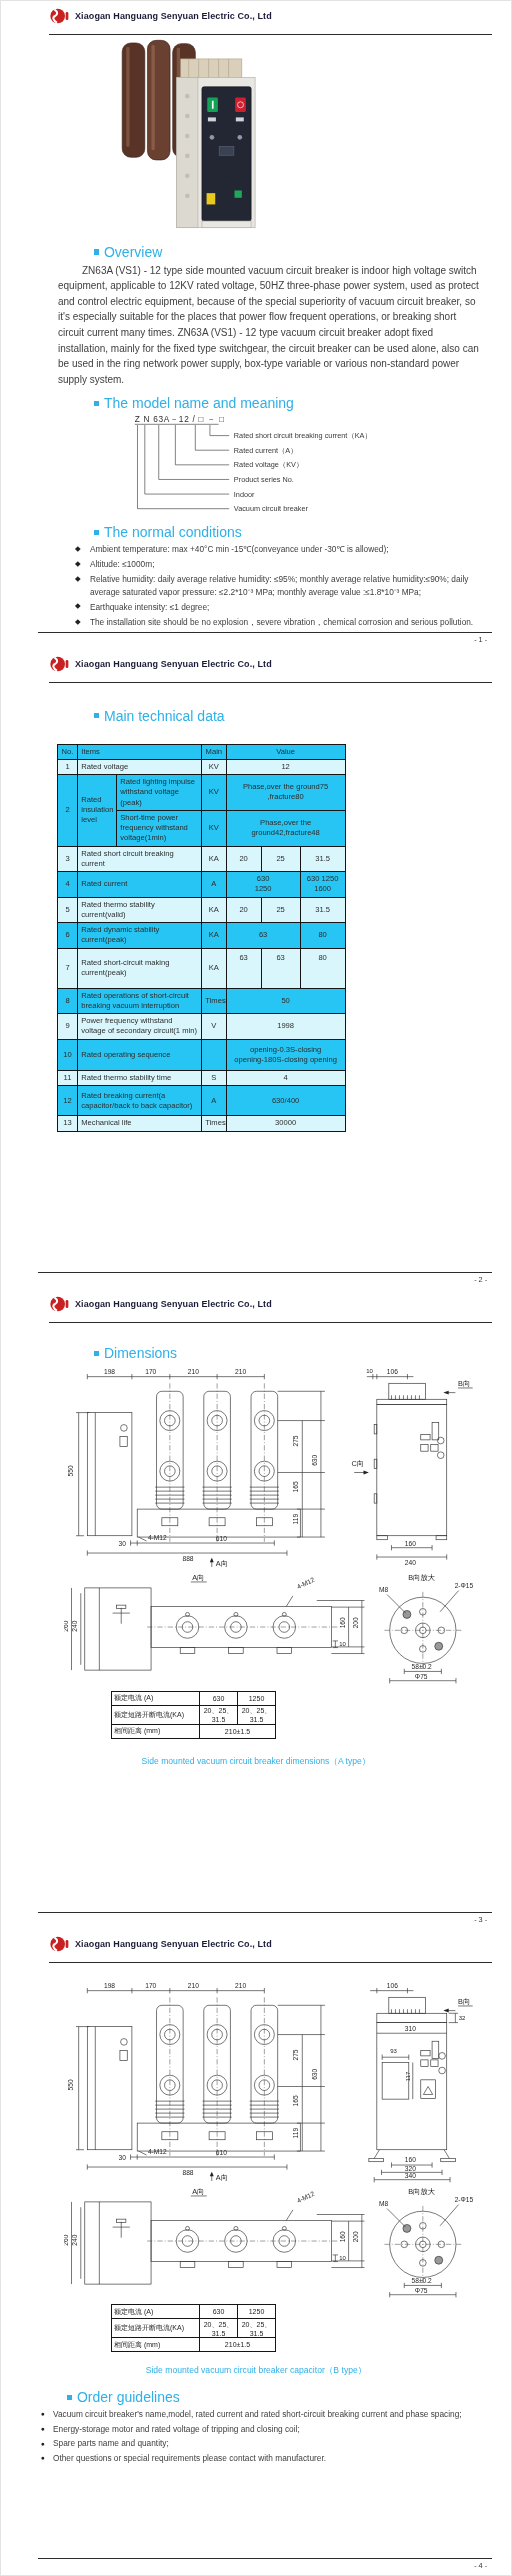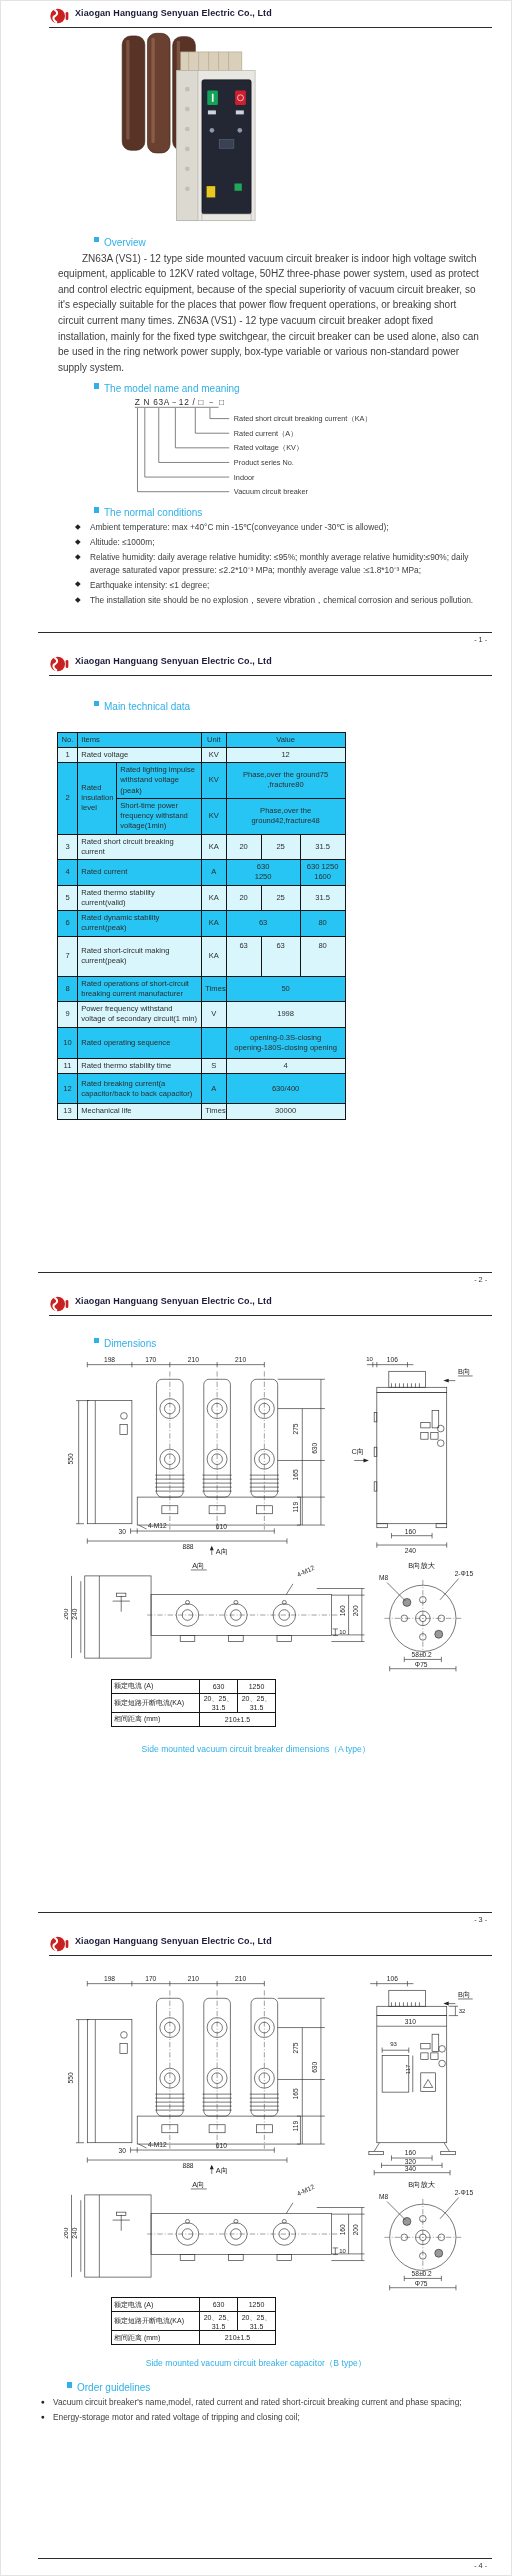--- a/index.html
+++ b/index.html
@@ -1,25 +1,25 @@
 <!DOCTYPE html>
 <html style="font-size:10.6px"><head>
 <meta charset="utf-8">
 <style>
   html,body{margin:0;padding:0;background:#f2f2f2;}
   .doc{width:512px;height:2576px;margin:0 auto;background:#fff;position:relative;
        font-family:"Liberation Sans",sans-serif;color:#3c3c3c;border:0.7px solid #e3e3e3;box-sizing:border-box;}
   .page{position:relative;overflow:hidden;}
   .p1{height:648px}.p2{height:640px}.p3{height:640px}.p4{height:646px}
-  .page-header{display:flex;align-items:flex-start;gap:6px;margin:6.6px 18.6px 0 48px;
-       padding-bottom:3px;border-bottom:1.3px solid #2b2b2b;}
+  .page-header{display:flex;align-items:center;gap:6px;margin:6.6px 18.6px 0 48px;
+       padding-bottom:10px;border-bottom:1.3px solid #2b2b2b;}
   .company{font-weight:bold;font-size:9px;color:#1b1b38;letter-spacing:0.1px;}
   .page-footer{position:absolute;left:37px;right:18.6px;bottom:5.3px;border-top:1.3px solid #2b2b2b;
        text-align:right;font-size:7.3px;color:#333;padding:2px 5.3px 0 0;}
-  .sec-head{display:flex;align-items:flex-start;gap:4.7px;color:#2fb0e8;font-size:10px;margin:0;padding-left:36px;}
+  .sec-head{display:flex;align-items:center;gap:4.7px;color:#2fb0e8;font-size:14px;margin:0;padding-left:36px;}
   .sq{width:5.3px;height:5.3px;background:#2fb0e8;display:inline-block;flex:none;}
   p.body{font-size:10px;line-height:1.56;color:#404040;margin:2.7px 26.6px 0 57px;text-indent:24px;}
   .blist{margin:2.7px 0 0 0;padding:0 22.6px 0 74px;list-style:none;}
   .blist li{display:flex;gap:9.3px;font-size:8.3px;line-height:1.5;margin-bottom:2.7px;color:#404040;}
   .blist .blt{flex:none;font-size:7.3px;color:#222;padding-top:0.7px;}
   .olist{margin:2.7px 0 0 0;padding:0 22.6px 0 40px;list-style:none;}
   .olist li{display:flex;gap:8px;font-size:8.3px;line-height:1.45;margin-bottom:2.7px;color:#404040;}
   .olist .blt{flex:none;font-size:6.6px;color:#222;padding-top:1.3px;}
   
   .ttable{border-collapse:collapse;table-layout:fixed;width:287px;margin:20px 0 0 56px;
@@ -178,21 +178,21 @@
           <col style="width:85px">
         <col style="width:24.6px">
           <col style="width:35px">
           <col style="width:39px">
           <col style="width:45px">
         </colgroup>
       <tbody>
           <tr class="cy">
         <td>No.</td>
         <td colspan="2" class="lft">Items</td>
-        <td>Unit</td>
+        <td>Main</td>
         <td colspan="3">Value</td>
       </tr>
       <tr class="pl">
         <td>1</td>
         <td colspan="2" class="lft">Rated voltage</td>
         <td>KV</td>
         <td colspan="3">12</td>
       </tr>
       <tr class="cy">
         <td rowspan="2">2</td>
@@ -241,21 +241,21 @@
       <tr class="pl">
         <td>7</td>
         <td colspan="2" class="lft" style="height:35px">Rated short-circuit making current(peak)</td>
         <td>KA</td>
         <td style="vertical-align:top;padding-top:4px">63</td>
         <td style="vertical-align:top;padding-top:4px">63</td>
         <td style="vertical-align:top;padding-top:4px">80</td>
       </tr>
       <tr class="cy">
         <td>8</td>
-        <td colspan="2" class="lft">Rated operations of short-circuit breaking current manufacturer</td>
+        <td colspan="2" class="lft">Rated operations of short-circuit breaking vacuum interruption</td>
         <td>Times</td>
         <td colspan="3">50</td>
       </tr>
       <tr class="pl">
         <td>9</td>
         <td colspan="2" class="lft">Power frequency withstand voltage of secondary circuit(1 min)</td>
         <td>V</td>
         <td colspan="3">1998</td>
       </tr>
       <tr class="cy">
@@ -787,20 +787,28 @@
     </div>
     <ul class="olist">
       <li>
           <span class="blt">●</span>
           <span>Vacuum circuit breaker's name,model, rated current and rated short-circuit breaking current and phase spacing;</span>
         </li>
       <li>
           <span class="blt">●</span>
           <span>Energy-storage motor and rated voltage of tripping and closing coil;</span>
         </li>
+      <li>
+          <span class="blt">●</span>
+          <span>Spare parts name and quantity;</span>
+        </li>
+      <li>
+          <span class="blt">●</span>
+          <span>Other questions or special requirements please contact with manufacturer.</span>
+        </li>
     </ul>
 
     <div class="page-footer">
       <span>- 4 -</span>
     </div>
   </div>
 
 </div>
 
 

